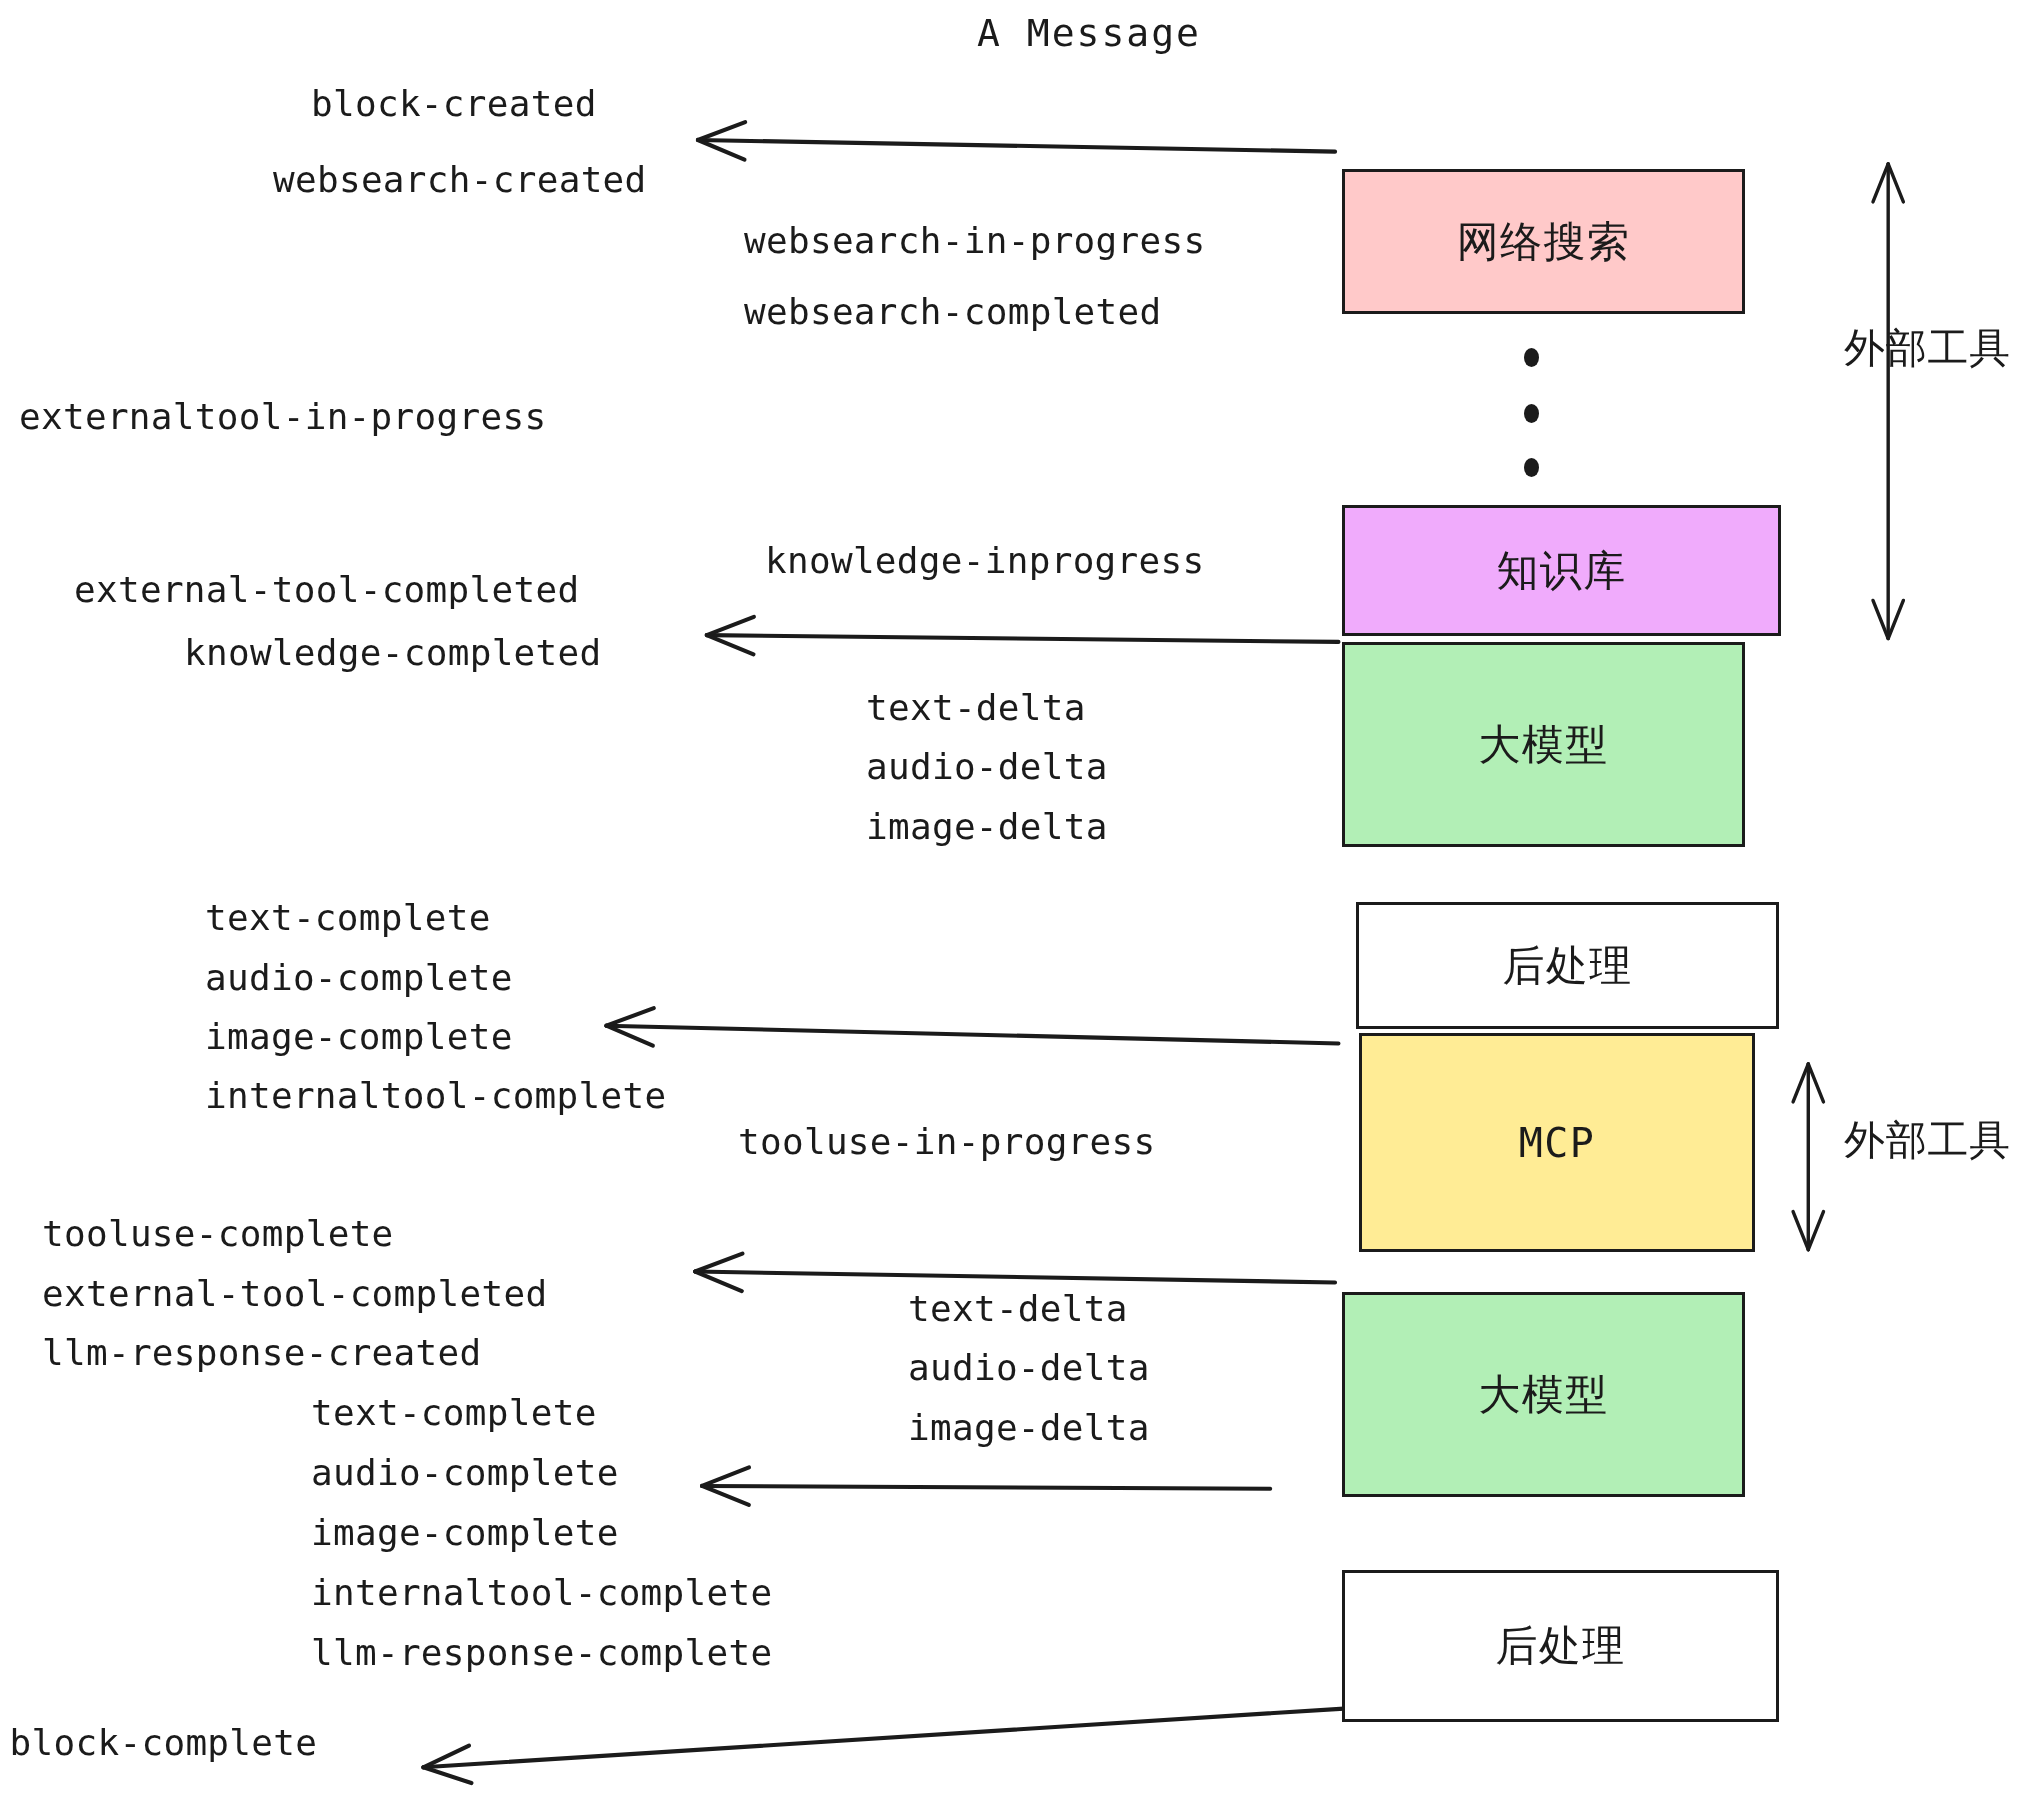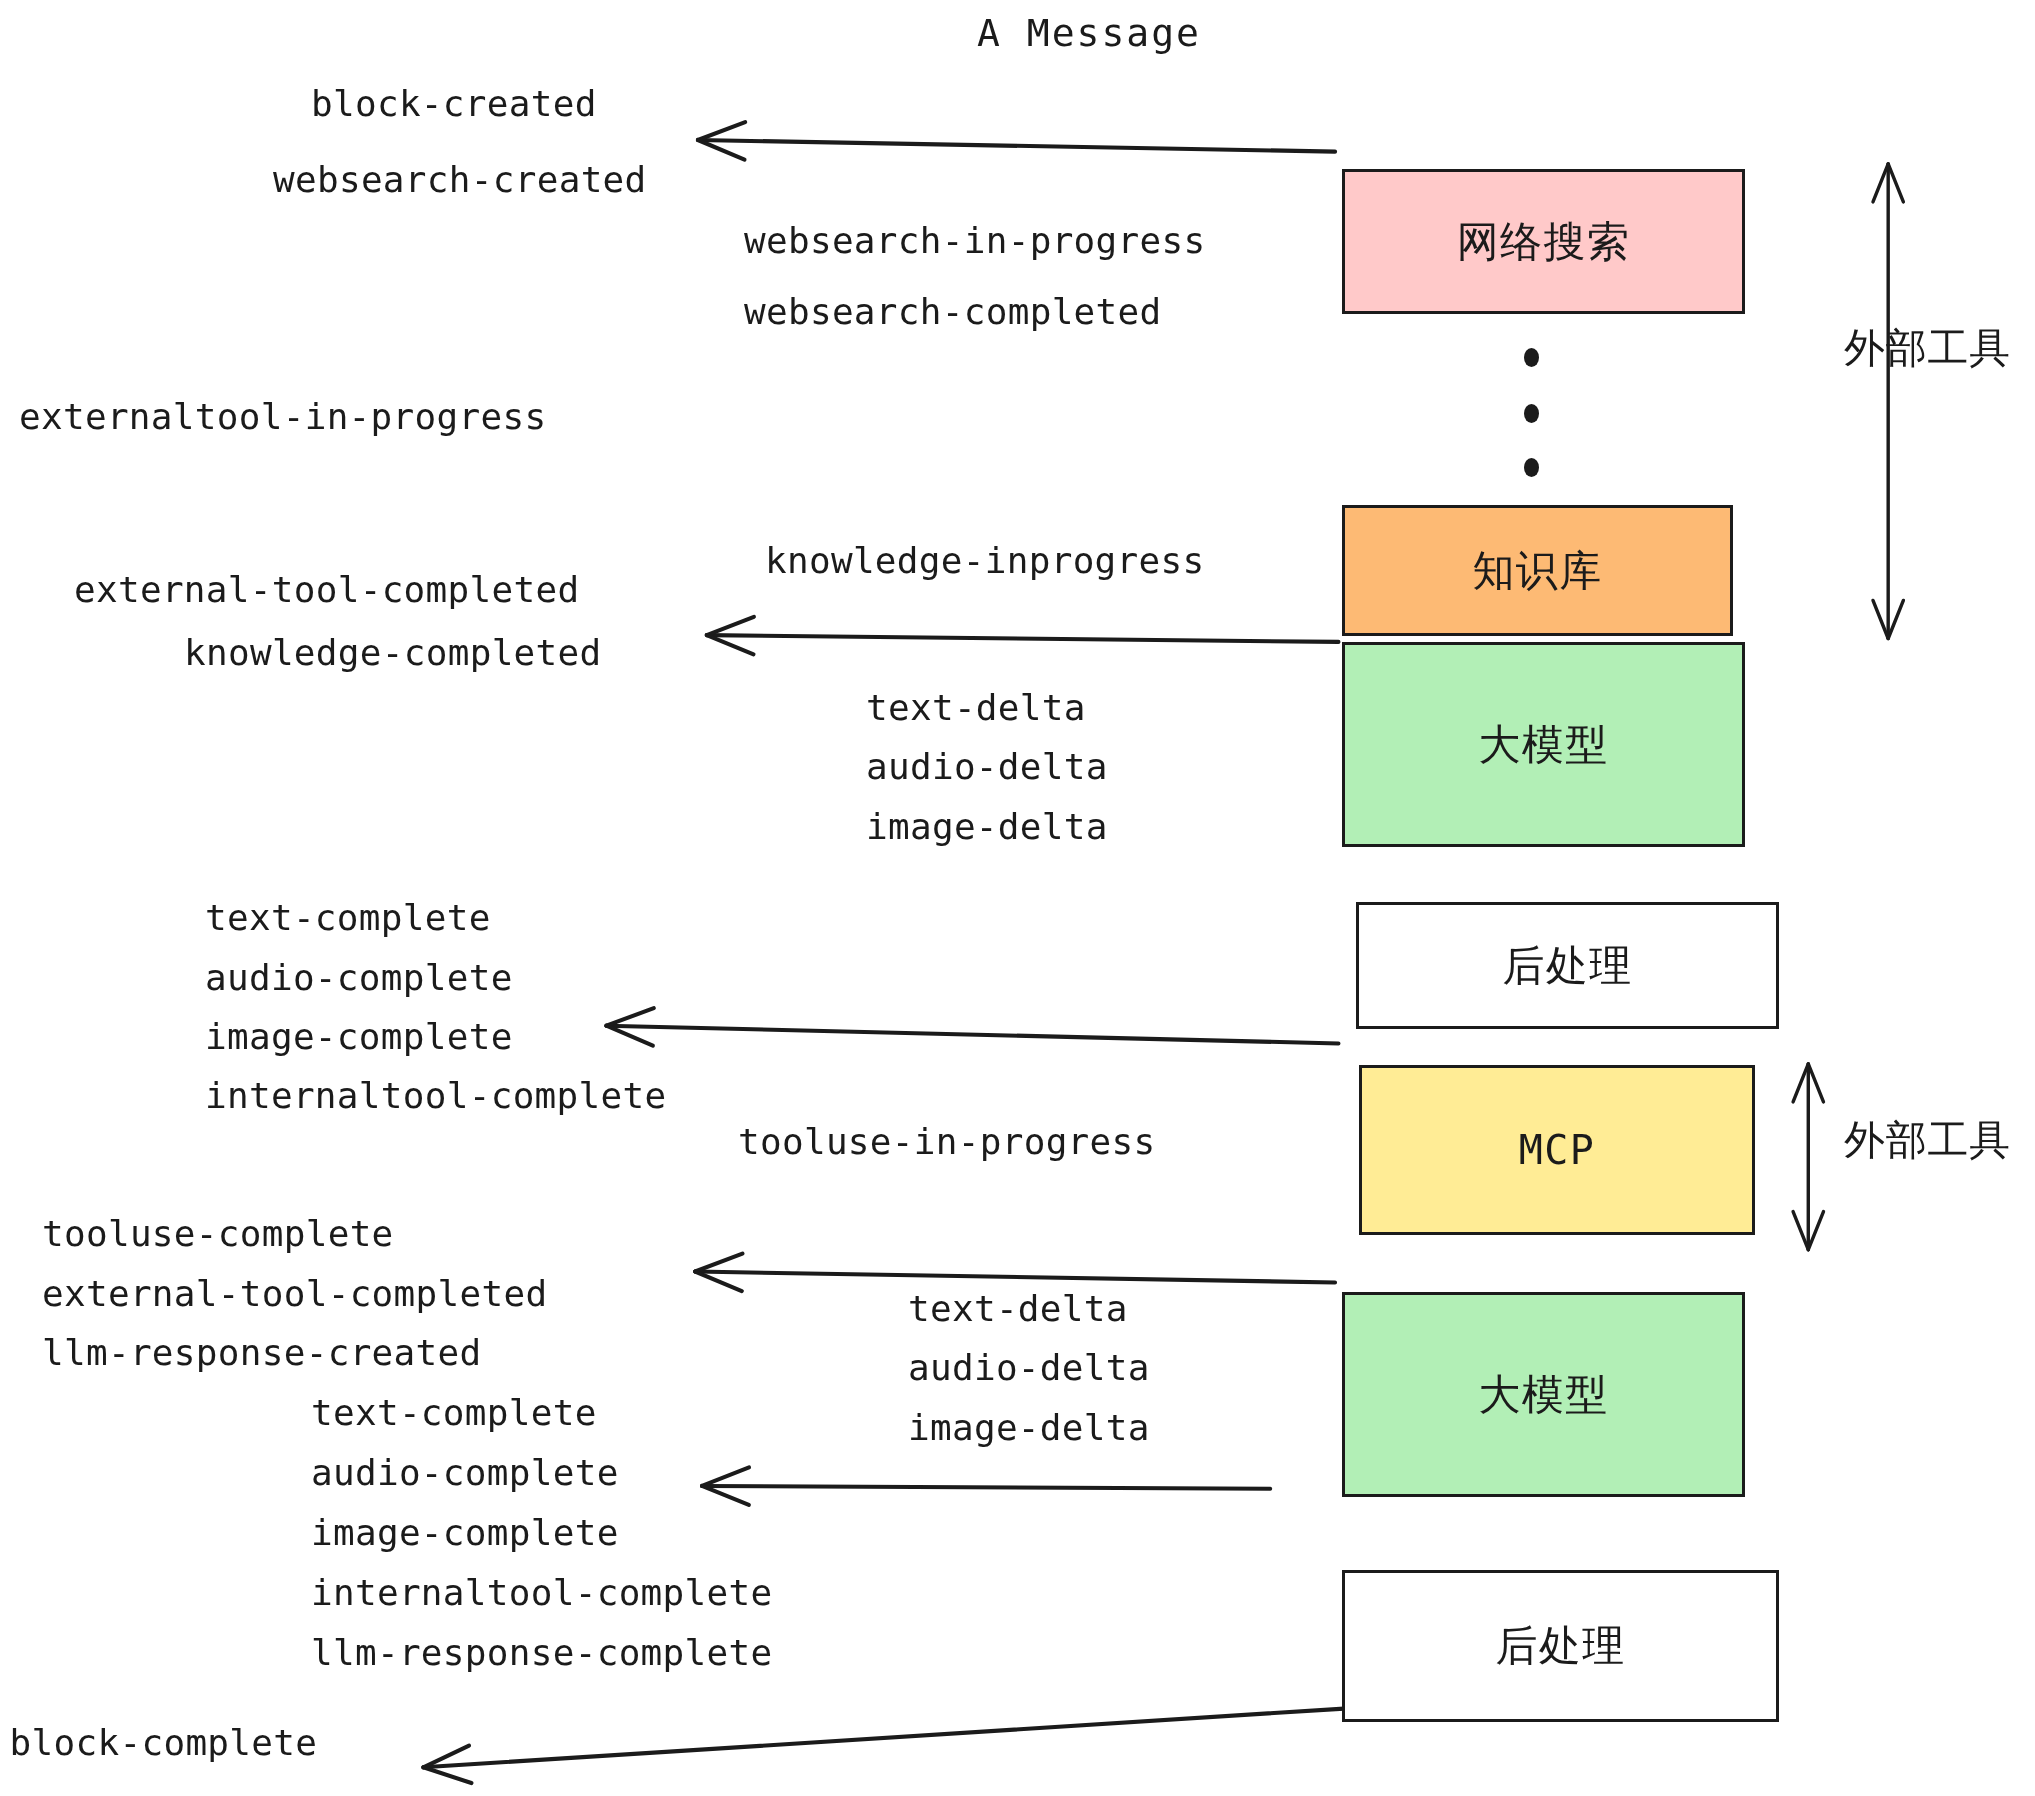--- a/index.html
+++ b/index.html
@@ -151,24 +151,24 @@
           <g>
             <line x1="2648" y1="1830" x2="2625.744771835221" y2="1774.2801218654095" stroke="#1b1b1b" stroke-width="5" stroke-linecap="round"></line>
             <line x1="2648" y1="1830" x2="2670.255228164779" y2="1774.2801218654095" stroke="#1b1b1b" stroke-width="5" stroke-linecap="round"></line>
           </g>
         </g>
       </g>
   </svg>
 
   <div id="boxes-host">
       <div class="boxlabel" style="left: 1342px; top: 169px; width: 403px; height: 145px; background: rgb(255, 201, 201);">网络搜索</div>
-      <div class="boxlabel" style="left: 1342px; top: 505px; width: 391px; height: 131px; background: #fdba74; font-family: Liberation Mono, monospace;">知识库</div>
+      <div class="boxlabel" style="left: 1342px; top: 505px; width: 439px; height: 131px; background: #f0abfc; font-family: Liberation Mono, monospace;">知识库</div>
       <div class="boxlabel" style="left: 1342px; top: 642px; width: 403px; height: 205px; background: rgb(178, 239, 182);">大模型</div>
       <div class="boxlabel" style="left: 1356px; top: 902px; width: 423px; height: 127px; background: rgb(255, 255, 255);">后处理</div>
-      <div class="boxlabel mono" style="left: 1359px; top: 1033px; width: 396px; height: 170px; background: rgb(255, 236, 149); margin-top: 32px;">MCP</div>
+      <div class="boxlabel mono" style="left: 1359px; top: 1033px; width: 396px; height: 219px; background: rgb(255, 236, 149);">MCP</div>
       <div class="boxlabel" style="left: 1342px; top: 1292px; width: 403px; height: 205px; background: rgb(178, 239, 182);">大模型</div>
       <div class="boxlabel" style="left: 1342px; top: 1570px; width: 437px; height: 152px; background: rgb(255, 255, 255);">后处理</div>
     </div>
 
   <div id="dots-host">
       <div class="dot" style="left: 1524px; top: 348px;"></div>
       <div class="dot" style="left: 1524px; top: 404px;"></div>
       <div class="dot" style="left: 1524px; top: 458px;"></div>
     </div>
 

